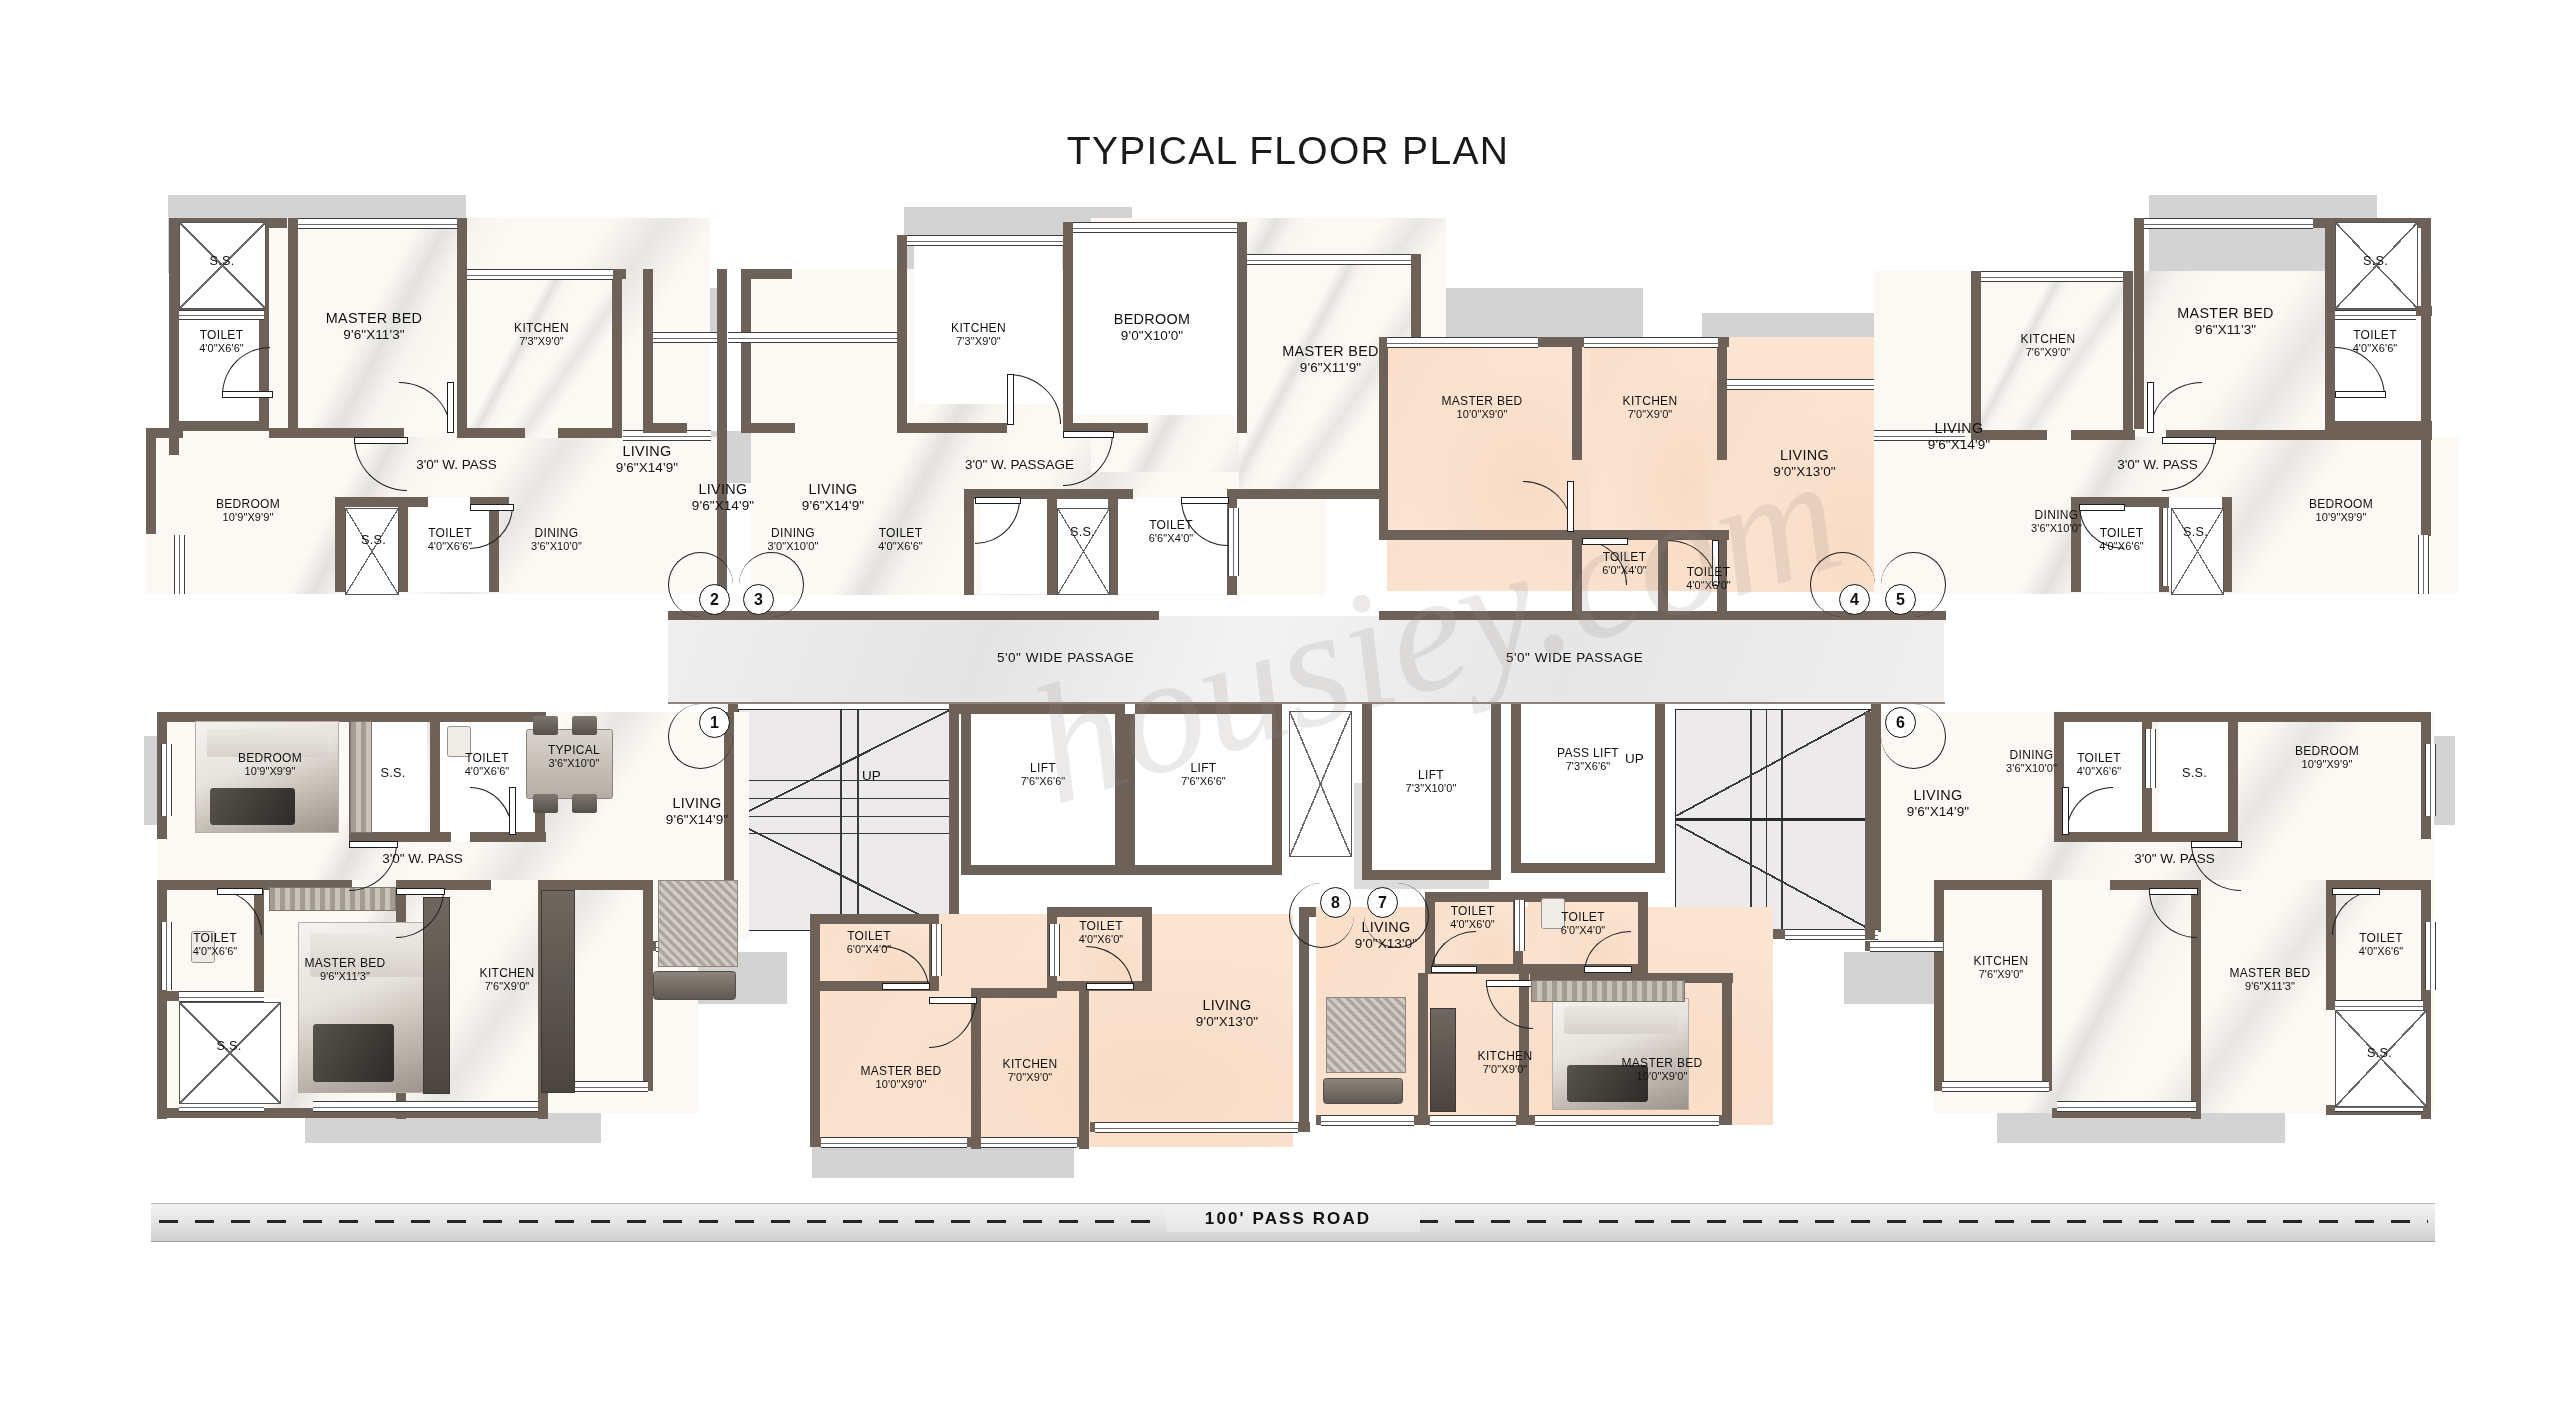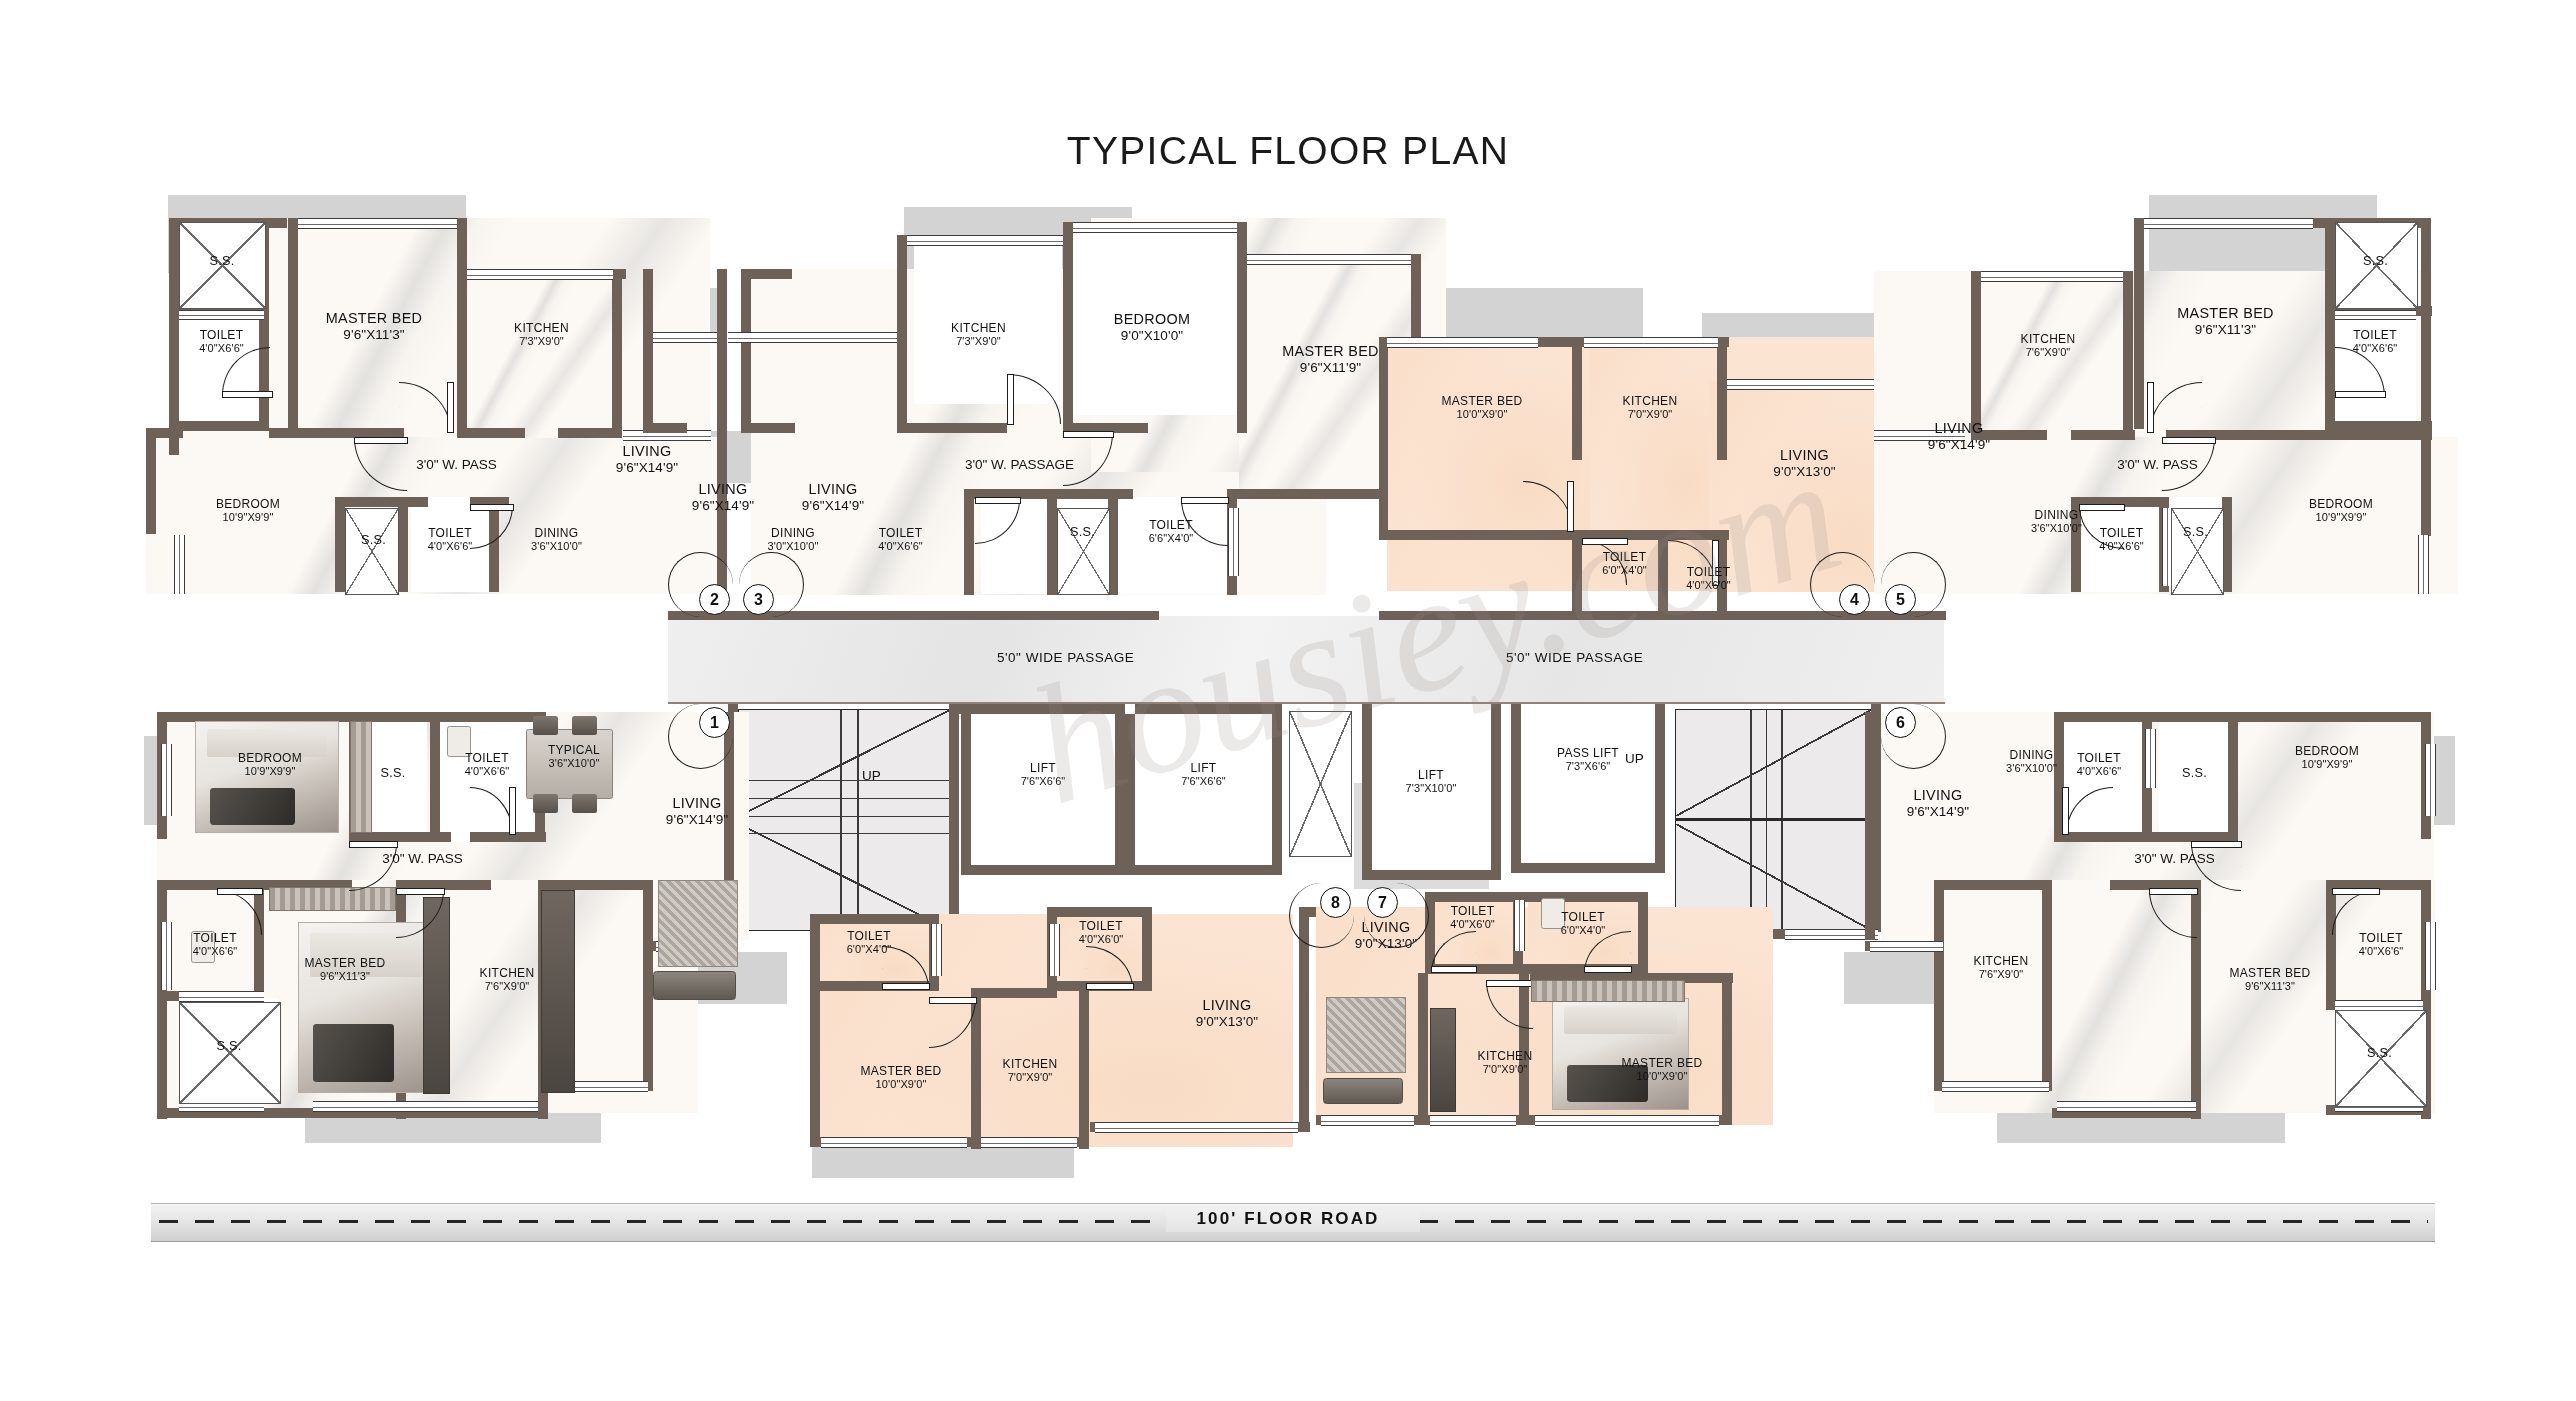--- a/index.html
+++ b/index.html
@@ -902,16 +902,16 @@
 
   <div class="arc" style="left:1289px;top:883px;width:64px;height:64px;border-right:none;border-top:none;"></div>
   <div class="unum" style="left:1320px;top:887px;">8</div>
 
   <div class="arc" style="left:1364px;top:883px;width:64px;height:64px;border-left:none;border-top:none;"></div>
   <div class="unum" style="left:1367px;top:887px;">7</div>
 
   <div id="road"></div>
   <div id="roaddash"></div>
   <div id="roadlabelbg"></div>
-  <div id="roadlabel">100' FLOOR ROAD</div>
+  <div id="roadlabel">100' PASS ROAD</div>
 
 </div>
 
 
 </body></html>

